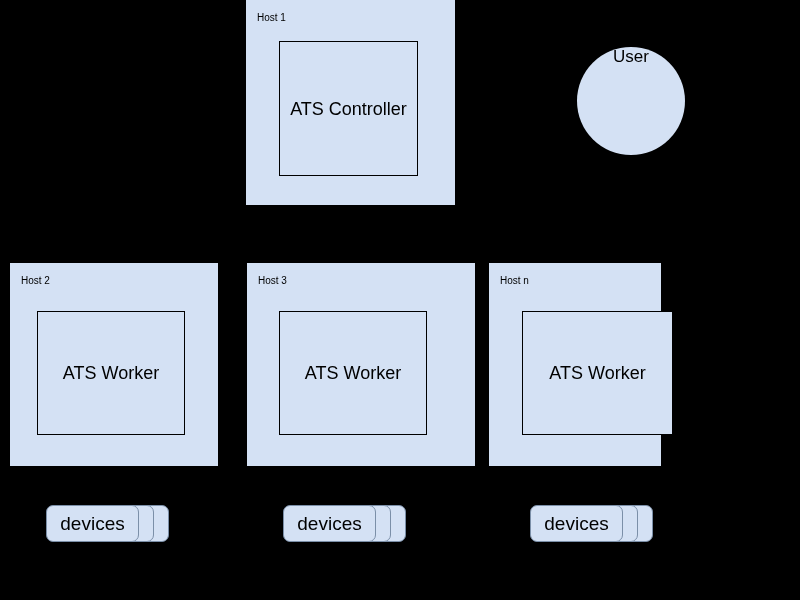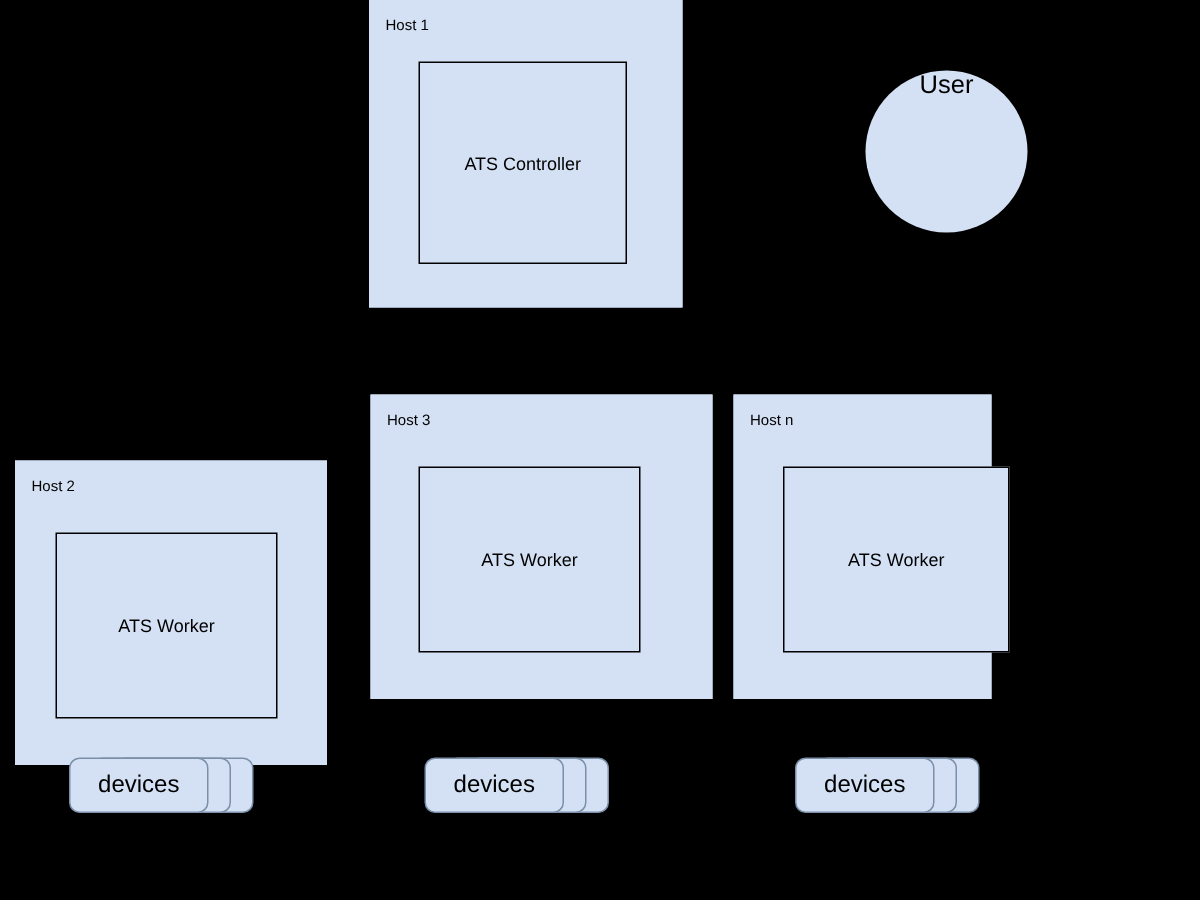--- a/index.html
+++ b/index.html
@@ -42,21 +42,21 @@
   .inner-box {
     position: absolute;
     background: #d4e1f4;
     border: 1px solid #000000;
     box-sizing: border-box;
     display: flex;
     align-items: center;
     justify-content: center;
   }
   .inner-label {
-    font-size: 12px;
+    font-size: 18px;
     line-height: 16px;
     color: #000000;
     white-space: nowrap;
     text-align: center;
   }
 
   
   .user-circle {
     position: absolute;
     left: 577px;
@@ -92,21 +92,21 @@
     border-radius: 7px;
     box-sizing: border-box;
     width: 93px;
     height: 37px;
     top: 0;
   }
   .dev-sheet.back2  { left: 30px; }
   .dev-sheet.back1  { left: 15px; }
   .dev-sheet.front  { left: 0px; display: flex; align-items: center; justify-content: center; }
   .devices-label {
-    font-size: 16px;
+    font-size: 19px;
     line-height: 19px;
     color: #000000;
     white-space: nowrap;
   }
 </style>
 </head>
 <body>
 
 <div id="canvas">
 
@@ -114,21 +114,21 @@
     <span class="host-label">Host 1</span>
     <div class="inner-box" style="left:32px; top:40px; width:139px; height:135px;">
       <span class="inner-label">ATS Controller</span>
     </div>
   </div>
 
   <div class="user-circle">
     <span class="user-label">User</span>
   </div>
 
-  <div class="host-box" style="left:10px; top:263px; width:208px; height:203px;margin-top:44px;">
+  <div class="host-box" style="left:10px; top:263px; width:208px; height:203px;">
     <span class="host-label">Host 2</span>
     <div class="inner-box" style="left:26px; top:47px; width:148px; height:124px;">
       <span class="inner-label">ATS Worker</span>
     </div>
   </div>
 
   <div class="devices-stack" style="left:46px;">
     <div class="dev-sheet back2"></div>
     <div class="dev-sheet back1"></div>
     <div class="dev-sheet front">

